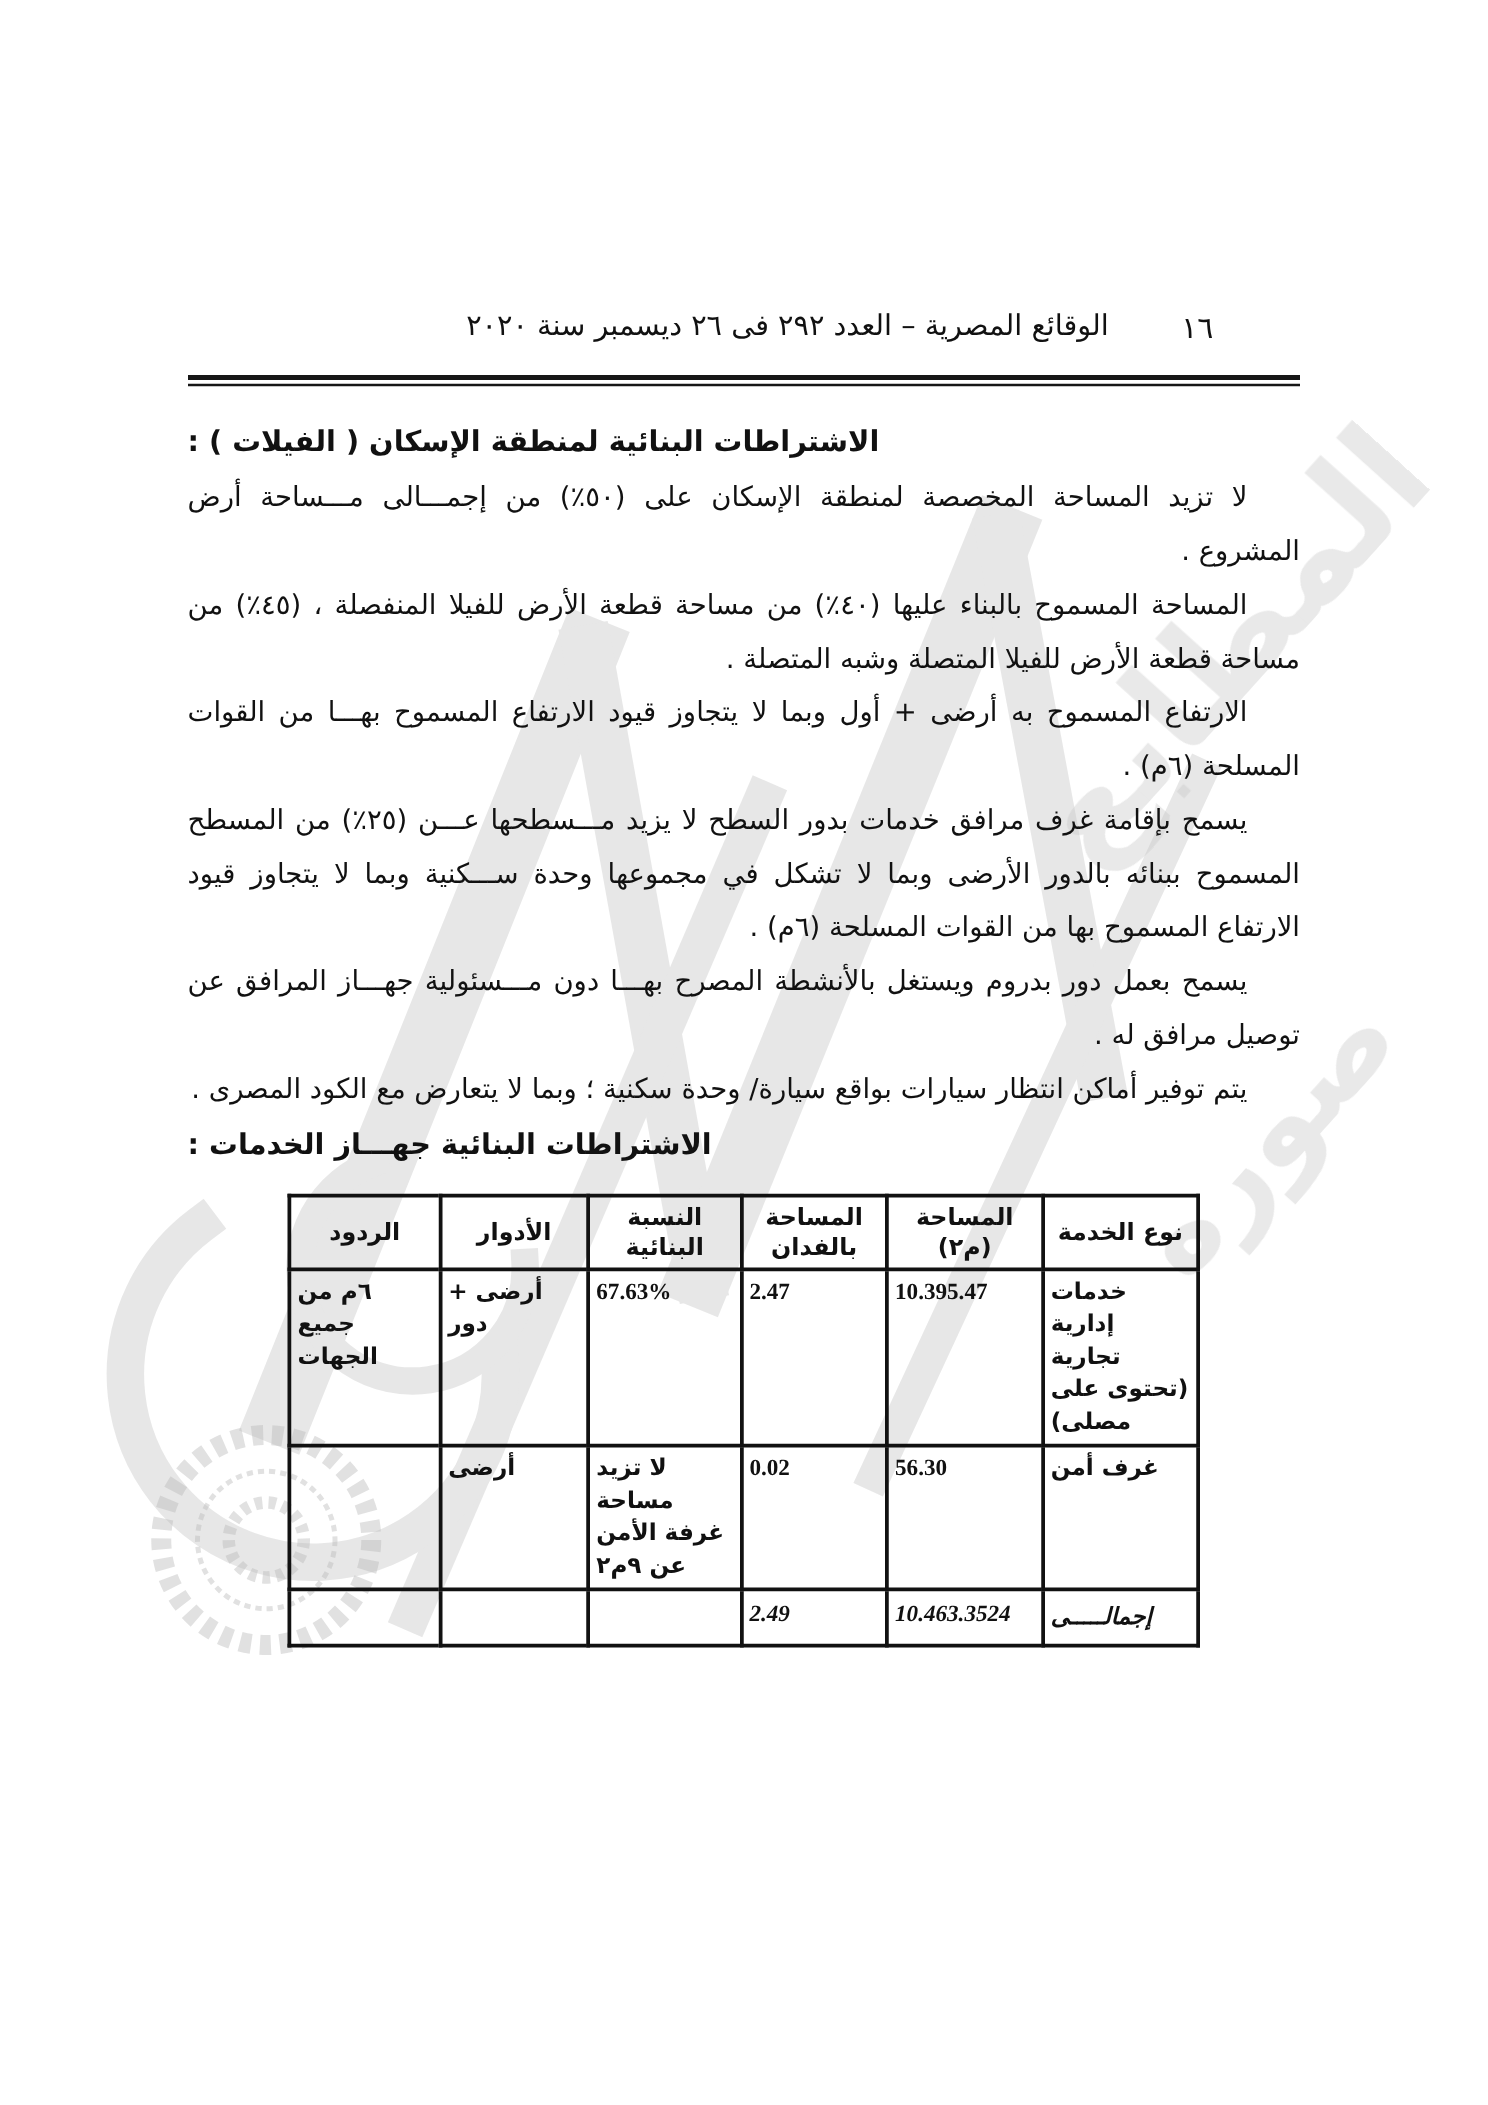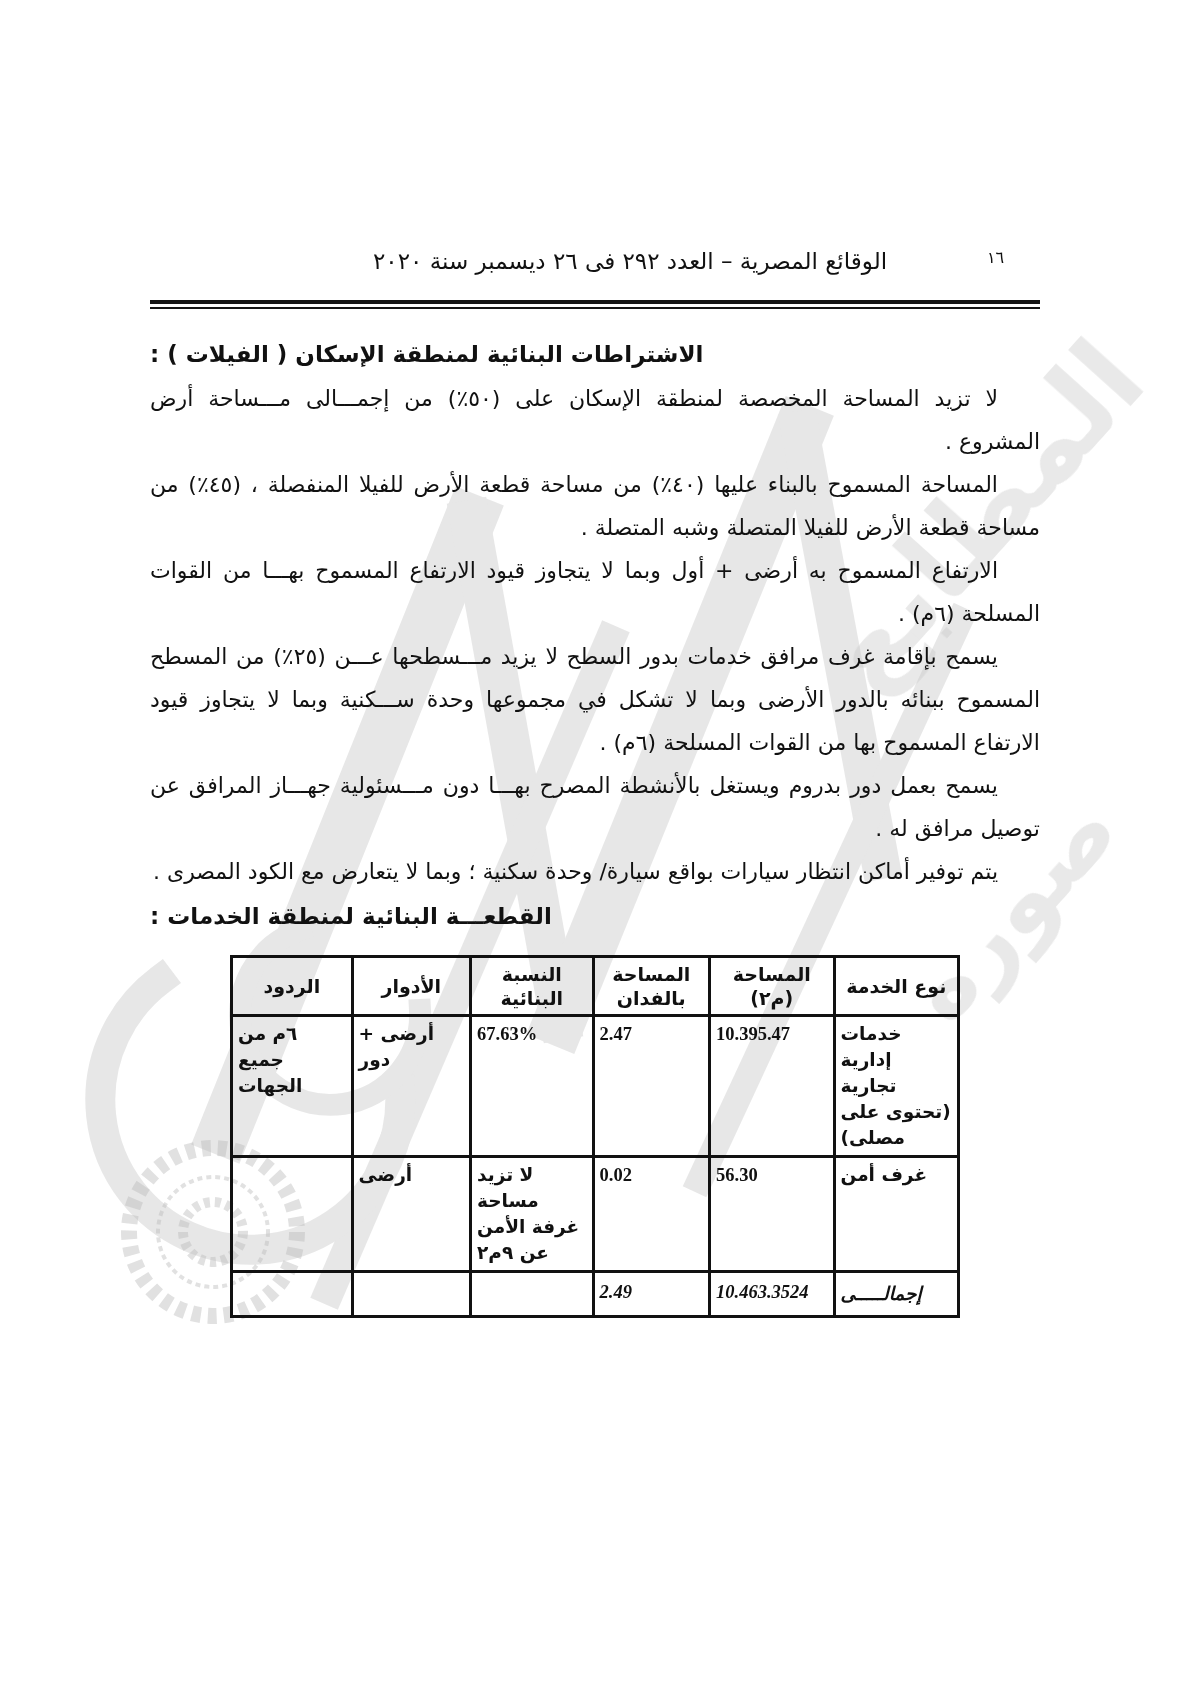--- a/index.html
+++ b/index.html
@@ -18,21 +18,21 @@
   }
   .content {
     position:absolute; left:150px; top:246px; width:890px;
     direction:rtl; z-index:2;
   }
   .header-row { position:relative; height:46px; font-size:23px; }
   .header-title {
     position:absolute; left:50%; transform:translateX(-50%) translateX(35px);
     top:2px; white-space:nowrap;
   }
-  .page-number { position:absolute; left:837px; top:2px; font-size:16px; }
+  .page-number { position:absolute; left:795px; top:2px; font-size:24px; }
   .rule { margin-top:8px; }
   .rule .thick { height:4px; background:#161616; }
   .rule .thin  { height:2px; background:#161616; margin-top:3px; }
   .body-text { margin-top:22px; font-size:22px; line-height:43px; text-align:justify; }
   .section-heading {
     font-size:23px; font-weight:bold; margin:0; line-height:46px;
     text-align:left; text-indent:0;
   }
   .para { margin:0; text-indent:42px; }
   .table-wrap { margin-top:16px; }
@@ -108,21 +108,21 @@
     <div class="body-text">
 
       <h2 class="section-heading">الاشتراطات البنائية لمنطقة الإسكان ( الفيلات ) :</h2>
       <p class="para">لا تزيد المساحة المخصصة لمنطقة الإسكان على (٥٠٪) من إجمـــالى مـــساحة أرض المشروع .</p>
       <p class="para">المساحة المسموح بالبناء عليها (٤٠٪) من مساحة قطعة الأرض للفيلا المنفصلة ، (٤٥٪) من مساحة قطعة الأرض للفيلا المتصلة وشبه المتصلة .</p>
       <p class="para">الارتفاع المسموح به أرضى + أول وبما لا يتجاوز قيود الارتفاع المسموح بهـــا من القوات المسلحة (٦م) .</p>
       <p class="para">يسمح بإقامة غرف مرافق خدمات بدور السطح لا يزيد مـــسطحها عـــن (٢٥٪) من المسطح المسموح ببنائه بالدور الأرضى وبما لا تشكل في مجموعها وحدة ســـكنية وبما لا يتجاوز قيود الارتفاع المسموح بها من القوات المسلحة (٦م) .</p>
       <p class="para">يسمح بعمل دور بدروم ويستغل بالأنشطة المصرح بهـــا دون مـــسئولية جهـــاز المرافق عن توصيل مرافق له .</p>
       <p class="para">يتم توفير أماكن انتظار سيارات بواقع سيارة/ وحدة سكنية ؛ وبما لا يتعارض مع الكود المصرى .</p>
 
-      <h2 class="section-heading">القطعـــة البنائية لمنطقة الخدمات :</h2>
+      <h2 class="section-heading">الاشتراطات البنائية جهـــاز الخدمات :</h2>
 
       <div class="table-wrap">
         <table class="services">
           <colgroup>
             <col style="width:124px">
               <col style="width:124px">
               <col style="width:116px">
             <col style="width:122px">
               <col style="width:118px">
               <col style="width:120px">

